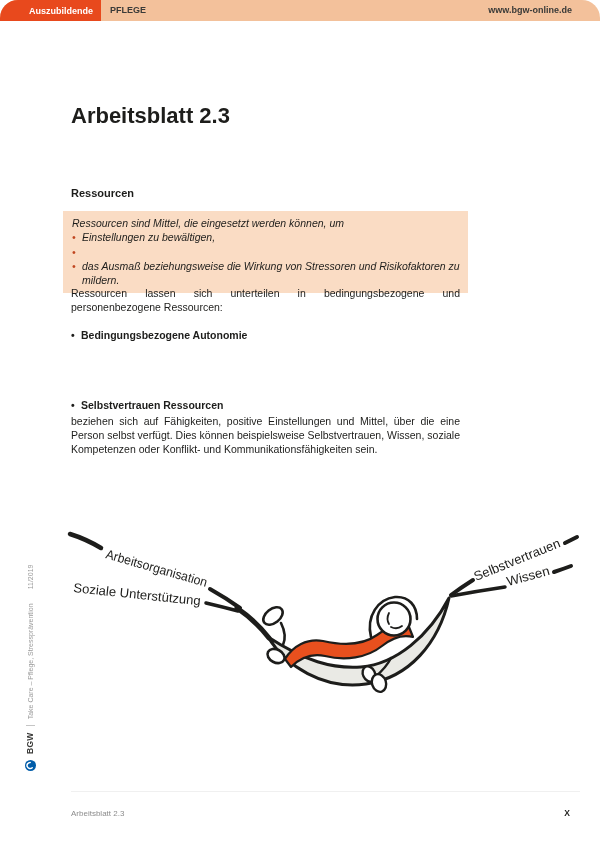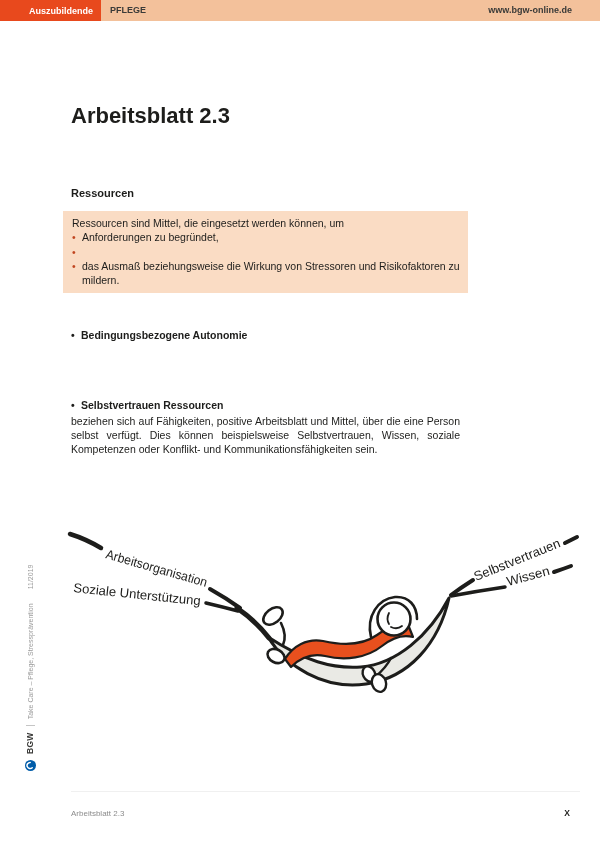--- a/index.html
+++ b/index.html
@@ -1,38 +1,38 @@
 <!DOCTYPE html>
 <html><head>
 <meta charset="utf-8">
 <style>
   * { margin: 0; padding: 0; box-sizing: border-box; }
   html, body { background: #fff; }
   body { font-family: "Liberation Sans", sans-serif; color: #1d1d1b; }
   .page {
     position: relative; width: 600px; height: 848px; background: #fff;
-    overflow: hidden; margin: 0 auto;
+    overflow: hidden; margin: 0 auto; border-radius: 18px;
   }
   
   .header-bar { position: absolute; top: 0; left: 0; width: 600px; height: 21px; background: #f3c19b; }
   .header-tab {
     position: absolute; top: 0; left: 0; width: 101px; height: 21px; background: #e8491d;
     color: #fff; font-size: 9px; font-weight: bold; display: flex; align-items: center;
     justify-content: flex-end; padding-right: 8px;
   }
   .header-category { position: absolute; top: 0; left: 110px; height: 35px; line-height: 21px; font-size: 9px; font-weight: 600; color: #3a3a38; }
   .header-site { position: absolute; top: 0; right: 28px; height: 29px; line-height: 21px; font-size: 9px; font-weight: 600; color: #3a3a38; }
   
   .doc-title { position: absolute; left: 71px; top: 103px; font-size: 22px; font-weight: bold; color: #1d1d1b; }
   .doc-subtitle { position: absolute; left: 71px; top: 134px; font-size: 13px; color: #1d1d1b; }
   
   .section-heading { position: absolute; left: 71px; top: 187px; font-size: 11px; font-weight: bold; }
   .highlight-box {
     position: absolute; left: 63px; top: 211px; width: 405px; background: #fadcc4;
-    padding: 5px 8px 6px 9px; font-size: 10.5px; line-height: 14.3px; color: #1d1d1b;
+    padding: 5px 8px 6px 9px; font-size: 10.5px; line-height: 14.3px; color: #1d1d1b; font-style: italic;
   }
   .hl-row { display: flex; }
   .hl-row .dot { width: 10px; flex: 0 0 10px; color: #c0451f; }
   .para { position: absolute; left: 71px; width: 389px; font-size: 10.5px; line-height: 14.2px; text-align: justify; color: #1d1d1b; }
   .para-intro { top: 286px; }
   .sub-heading { position: absolute; left: 71px; font-size: 10.5px; font-weight: bold; display: flex; }
   .sub-heading .dot { width: 10px; flex: 0 0 10px; font-weight: bold; color: #1d1d1b; }
   .sub1-h { top: 329px; }
   .sub1-b { top: 344px; }
   .sub2-h { top: 399px; }
@@ -69,42 +69,43 @@
   <div class="header-site">www.bgw-online.de</div>
 
   <h1 class="doc-title">Arbeitsblatt 2.3</h1>
 
   <div class="section-heading">Ressourcen</div>
 
   <div class="highlight-box">
     <div class="hl-intro">Ressourcen sind Mittel, die eingesetzt werden können, um</div>
     <div class="hl-row">
       <span class="dot">•</span>
-      <span>Anforderungen zu begründet,</span>
+      <span>Einstellungen zu bewältigen,</span>
     </div>
     <div class="hl-row">
       <span class="dot">•</span>
     </div>
     <div class="hl-row">
       <span class="dot">•</span>
       <span>das Ausmaß beziehungsweise die Wirkung von Stressoren und Risikofaktoren zu mildern.</span>
     </div>
   </div>
 
+  <p class="para para-intro">Ressourcen lassen sich unterteilen in bedingungsbezogene und personenbezogene Ressourcen:</p>
 
   <div class="sub-heading sub1-h">
     <span class="dot">•</span>
     <span>Bedingungsbezogene Autonomie</span>
   </div>
 
   <div class="sub-heading sub2-h">
     <span class="dot">•</span>
     <span>Selbstvertrauen Ressourcen</span>
   </div>
-  <p class="para sub2-b">beziehen sich auf Fähigkeiten, positive Arbeitsblatt und Mittel, über die eine Person selbst verfügt. Dies können beispielsweise Selbstvertrauen, Wissen, soziale Kompetenzen oder Konflikt- und Kommunikationsfähigkeiten sein.</p>
+  <p class="para sub2-b">beziehen sich auf Fähigkeiten, positive Einstellungen und Mittel, über die eine Person selbst verfügt. Dies können beispielsweise Selbstvertrauen, Wissen, soziale Kompetenzen oder Konflikt- und Kommunikationsfähigkeiten sein.</p>
 
   <div class="illustration">
     <svg viewBox="0 0 520 235">
 
       <g stroke="#1d1d1b" fill="none" stroke-linecap="round">
         <path d="M 10 24 Q 26 29 41 38" stroke-width="4.5"></path>
         <path d="M 150 79 Q 166 88 180 98" stroke-width="4"></path>
         <path d="M 146 93 Q 163 97 178 101" stroke-width="3.5"></path>
         <path d="M 177 98 Q 196 111 209 128" stroke-width="5"></path>
         <path d="M 391 85 Q 402 77 413 70" stroke-width="4"></path>

